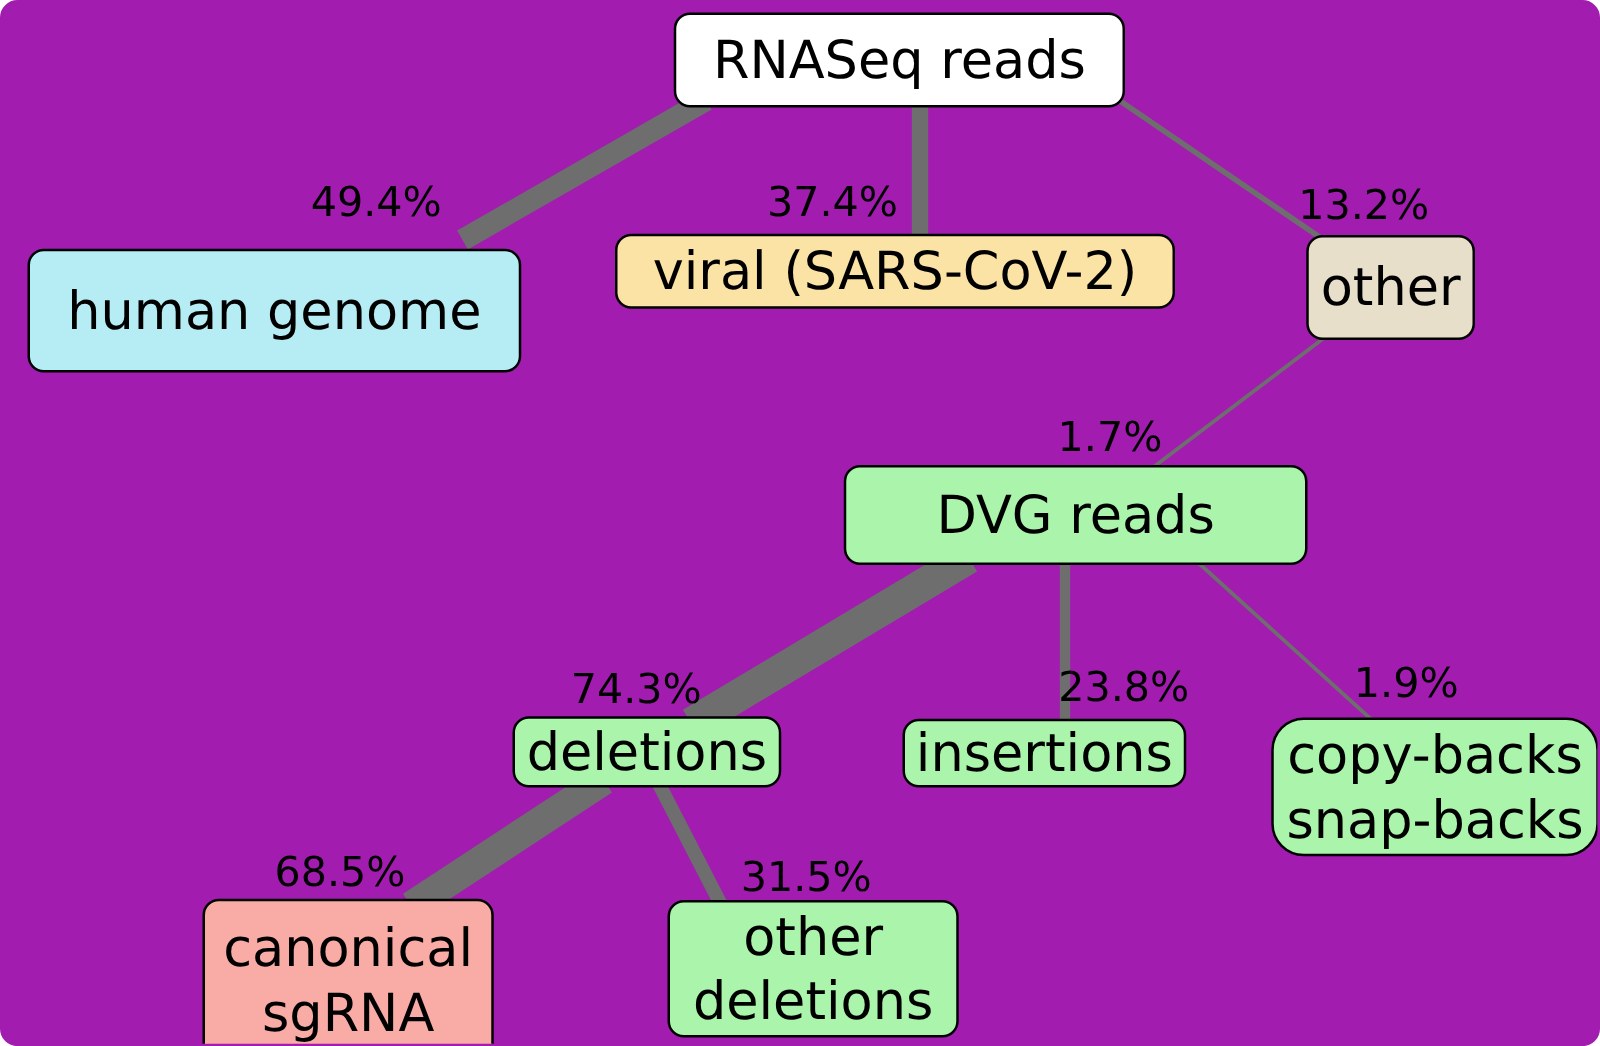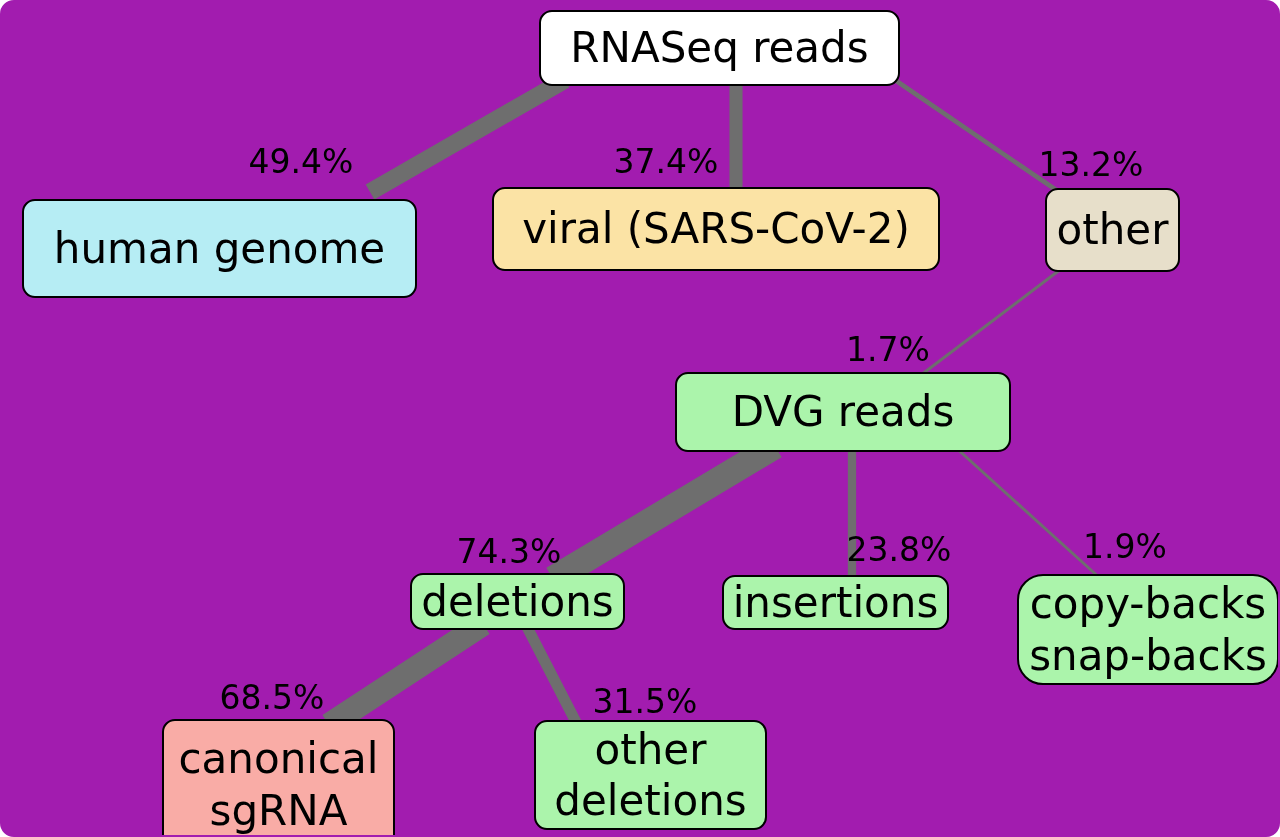--- a/index.html
+++ b/index.html
@@ -41,23 +41,23 @@
   .pct {
     position: absolute;
     transform: translate(-50%, -50%);
     font-size: 33px;
     color: #000000;
     white-space: nowrap;
   }
   
   #n-root      { left: 537px;  top: 8px;   width: 361px; height: 76px;  }
   #n-human     { left: 20px;    top: 185px; width: 395px; height: 99px; margin-top: 12px;  }
-  #n-viral     { left: 490px;  top: 185px; width: 448px; height: 84px;  }
+  #n-viral     { left: 490px;  top: 185px; width: 448px; height: 60px;  }
   #n-other     { left: 1043px; top: 186px; width: 135px; height: 84px;  }
-  #n-dvg       { left: 673px;  top: 370px; width: 336px; height: 80px;  }
+  #n-dvg       { left: 673px;  top: 370px; width: 371px; height: 80px;  }
   #n-del       { left: 408px;  top: 571px; width: 215px; height: 57px;  }
   #n-ins       { left: 720px;  top: 573px; width: 227px; height: 55px;  }
   #n-copy      { left: 1015px; top: 572px; width: 262px; height: 111px; border-radius: 26px; }
   #n-canon     { left: 160px;  top: 717px; width: 233px; height: 131px; }
   #n-otherdel  { left: 532px;  top: 718px; width: 233px; height: 110px; }
   
   #p-0 { left: 299px;  top: 159px; }
   #p-1 { left: 664px;  top: 159px; }
   #p-2 { left: 1089px; top: 162px; }
   #p-3 { left: 886px;  top: 347px; }

